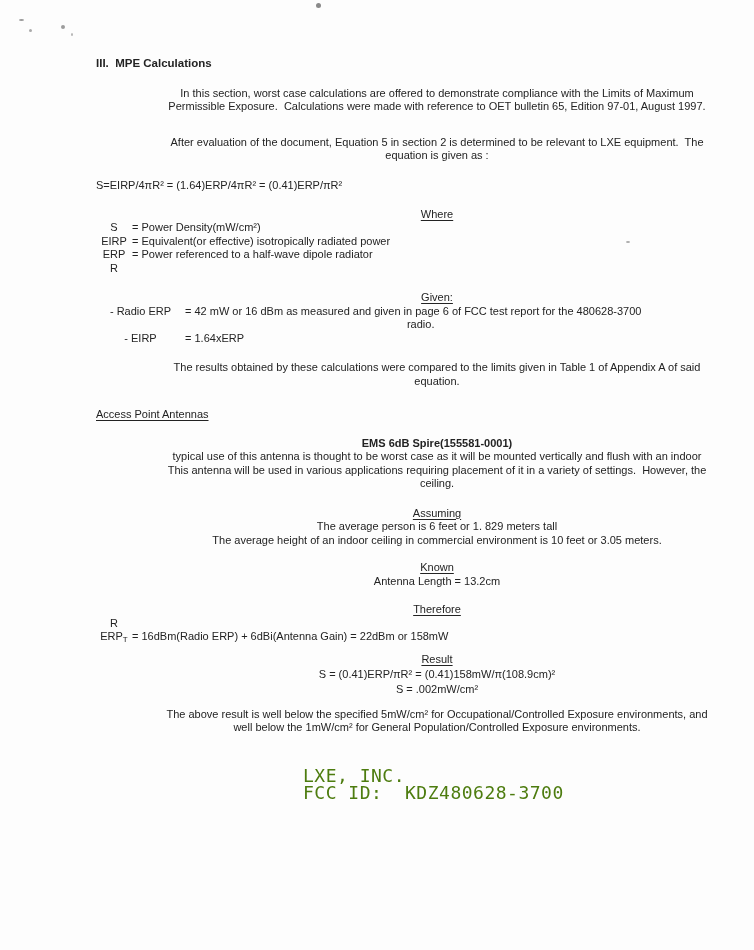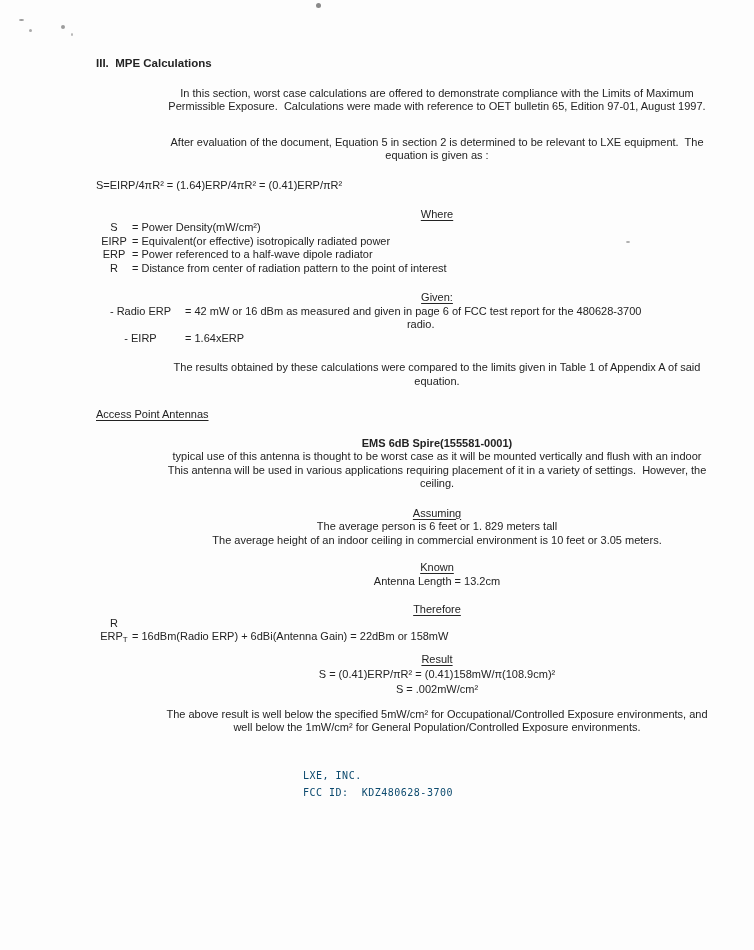--- a/index.html
+++ b/index.html
@@ -44,24 +44,24 @@
   .row .lbl { flex: 0 0 auto; white-space: pre; }
   .w36 { width: 36px; }
   .w89 { width: 89px; }
   .val-wrap .cont { margin-left: 15px; }
   .sub { font-size: 8px; vertical-align: -2px; }
   .footer {
     position: absolute;
     left: 303px;
     top: 767px;
     font-family: "DejaVu Sans Mono", monospace;
-    font-size: 10px;
+    font-size: 18px;
     line-height: 17px;
     letter-spacing: 0.5px;
-    color: #0c4a6e;
+    color: #4d7c0f;
     font-weight: normal;
   }
   .speck { position: absolute; border-radius: 50%; }
 </style>
 </head>
 <body>
 
 <div class="page">
 
   <div class="speck" style="left:19px;top:19px;width:5px;height:2px;background:#9a9a9a;"></div>
@@ -96,21 +96,20 @@
       <div class="row">
         <span class="lbl w36">EIRP</span>
         <span class="line">= Equivalent(or effective) isotropically radiated power</span>
       </div>
       <div class="row">
         <span class="lbl w36">ERP</span>
         <span class="line">= Power referenced to a half-wave dipole radiator</span>
       </div>
       <div class="row">
         <span class="lbl w36">R</span>
-        <span class="line">= Distance from center of radiation pattern to the point of interest</span>
       </div>
     </div>
 
     <div class="block sec-given">
       <span class="line ul">Given:</span>
       <div class="row">
         <span class="lbl w89">- Radio ERP</span>
         <span class="val-wrap">
           <span class="line">= 42 mW or 16 dBm as measured and given in page 6 of FCC test report for the 480628-3700</span>
           <span class="line cont">radio.</span>

